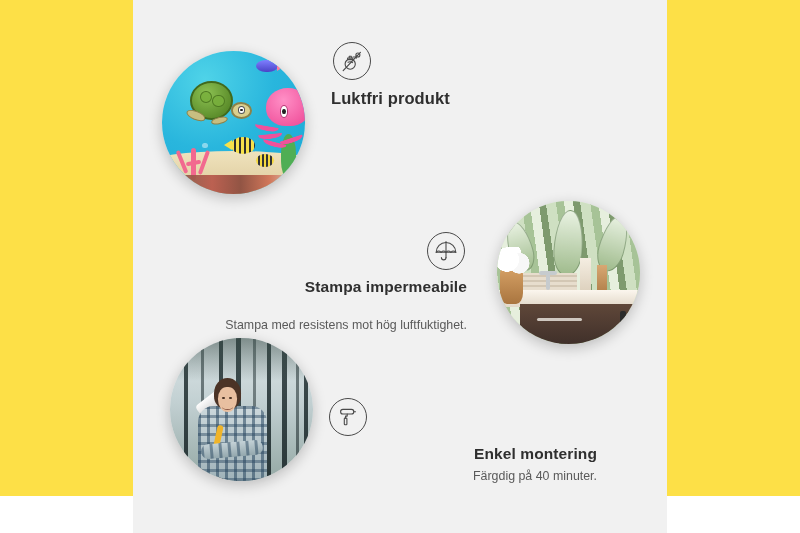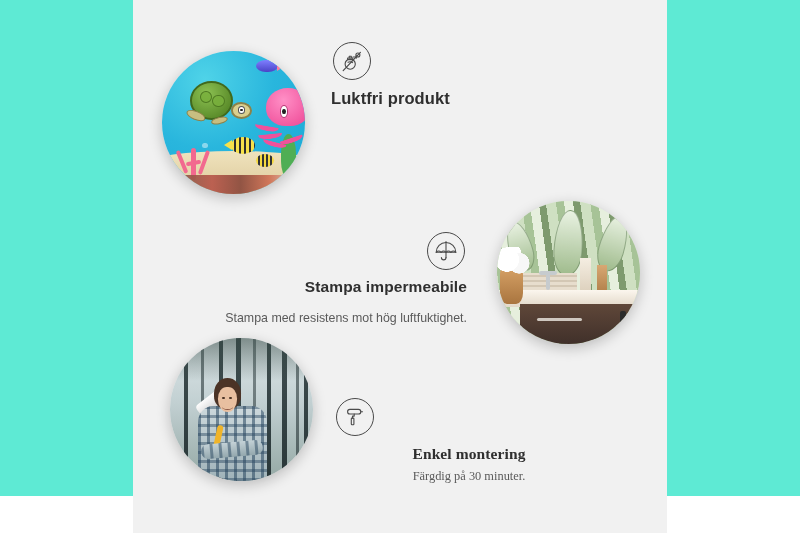--- a/index.html
+++ b/index.html
@@ -5,21 +5,21 @@
   * { margin:0; padding:0; box-sizing:border-box; }
   html, body {
     width:800px; height:533px;
     font-family:"Liberation Sans", sans-serif;
     background:#ffffff;
     overflow:hidden;
   }
   #stage {
     position:relative;
     width:800px; height:496px;
-    background:#5eead4;
+    background:#fde047;
     padding-left:32px;
   }
   
   .panel {
     position:absolute;
     left:133px; top:0;
     width:534px; height:533px;
     background:#f1f1f1;
   }
 
@@ -280,25 +280,25 @@
 
   
   #feature-odour { left:331px; top:42px; width:290px; text-align:left; }
   #feature-odour .f-icon { margin:0 0 9px 2px; }
   #feature-odour .f-title { font-size:16.5px; margin-bottom:6px; }
   #feature-odour .f-body { font-size:12.6px; line-height:17.6px; }
 
   
   #feature-waterproof { left:185px; top:232px; width:282px; text-align:right; }
   #feature-waterproof .f-icon { margin:0 2px 8px auto; }
-  #feature-waterproof .f-title { font-size:15.5px; margin-bottom:14px; }
+  #feature-waterproof .f-title { font-size:15.5px; margin-bottom:21px; }
   #feature-waterproof .f-body { font-size:12.4px; line-height:17px; }
 
   
-  #feature-mounting { left:334px; top:398px; width:270px; text-align:center;font-family:Liberation Serif, serif; }
+  #feature-mounting { left:327px; top:398px; width:270px; text-align:right; }
   #feature-mounting .f-icon { margin:0 0 9px 2px; }
   #feature-mounting .f-title { font-size:15.5px; margin-bottom:5px; }
   #feature-mounting .f-body { font-size:12.4px; line-height:17px; }
 </style>
 </head>
 <body>
 
 <div id="stage">
 
   <div class="panel"></div>
@@ -425,16 +425,16 @@
       <svg width="26" height="26" viewBox="0 0 26 26" aria-hidden="true">
         <g fill="none" stroke="#4a4a4a" stroke-width="1.1" stroke-linecap="round" stroke-linejoin="round">
           <rect x="5.6" y="5.4" width="13.2" height="4.6" rx="2.3"></rect>
           <path d="M12.2 10.0 v2.1 h-1.7 v2.0"></path>
           <rect x="9.3" y="14.1" width="2.6" height="6.6" rx="0.7"></rect>
           <path d="M18.8 7.7 h1.7"></path>
         </g>
       </svg>
     </div>
     <div class="f-title">Enkel montering</div>
-    <div class="f-body">Färgdig på 30 minuter.</div>
+    <div class="f-body">Färgdig på 40 minuter.</div>
   </div>
 
 </div>
 
 </body></html>

